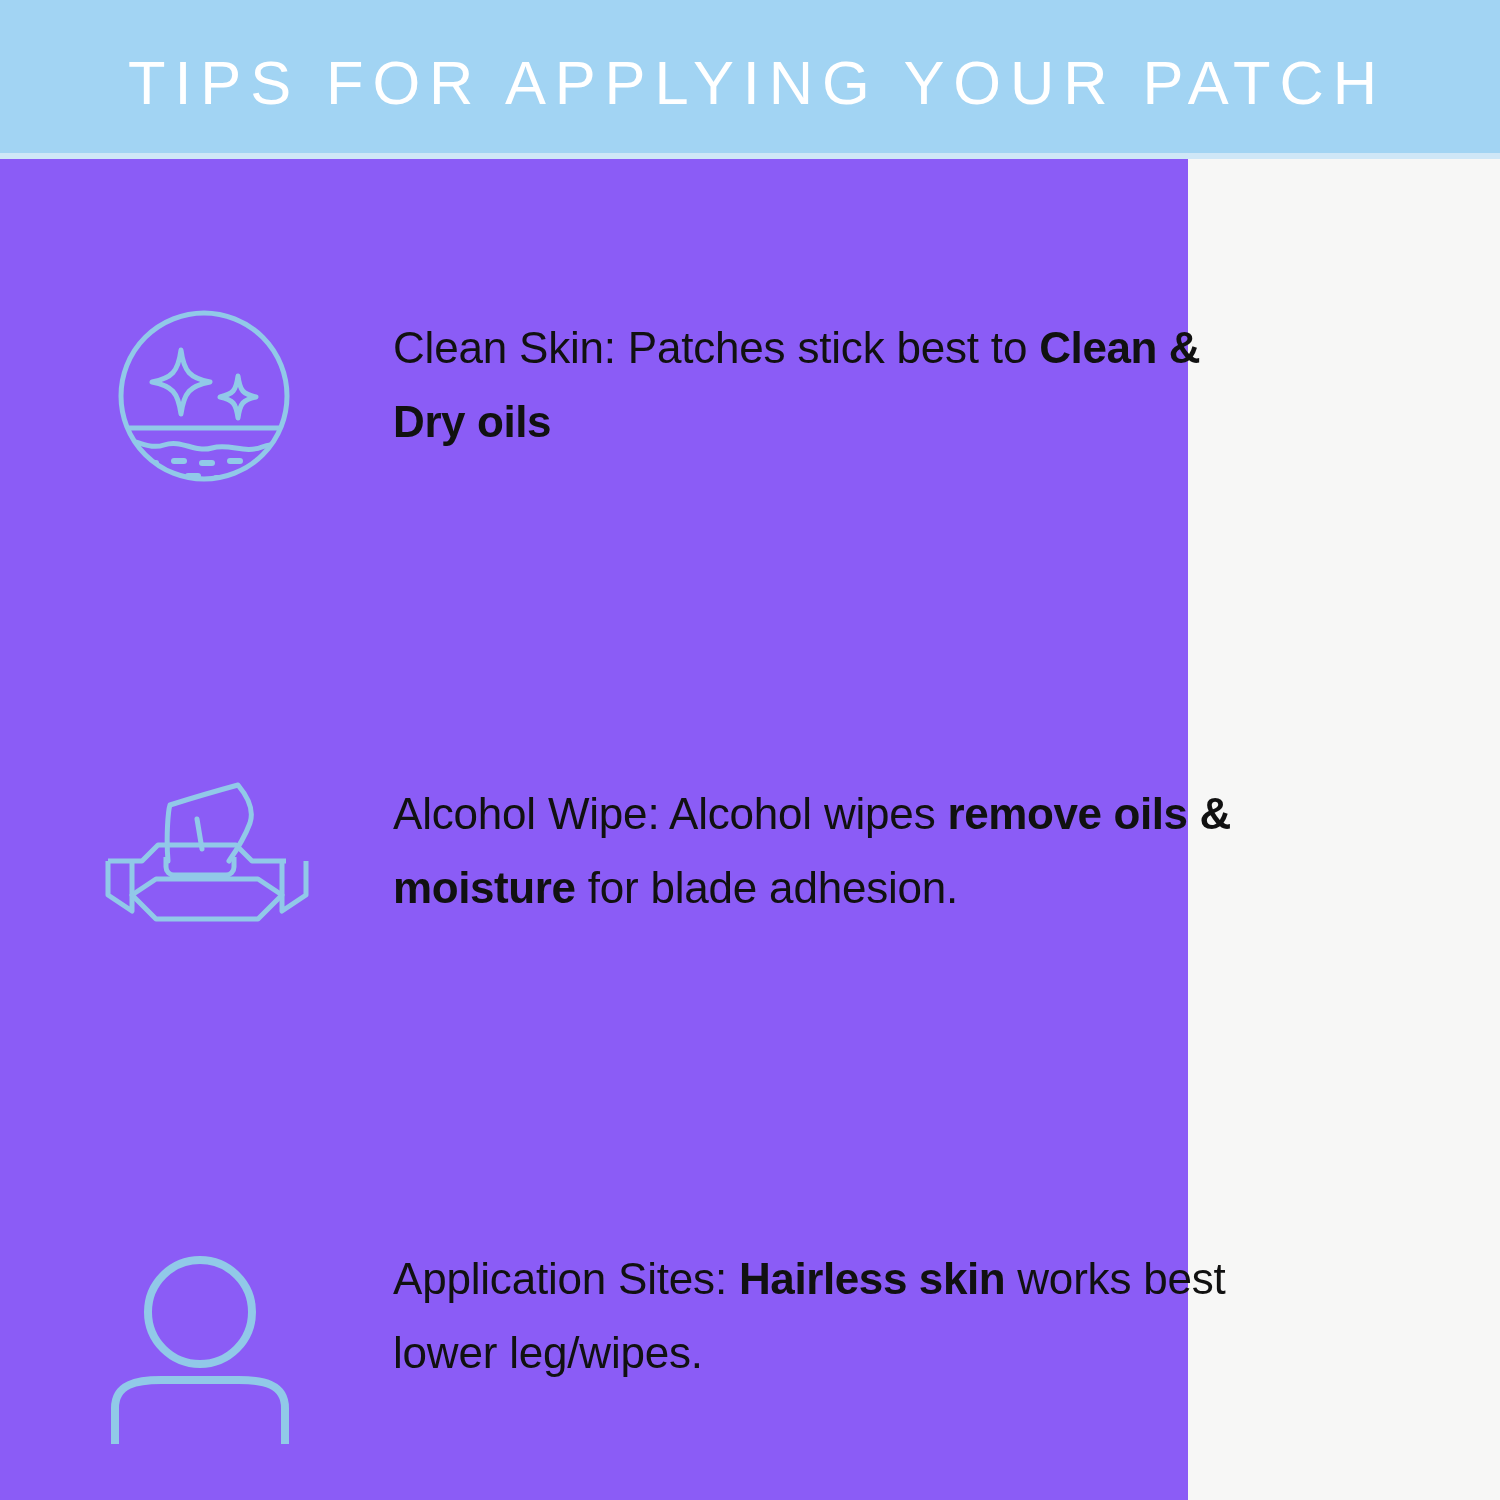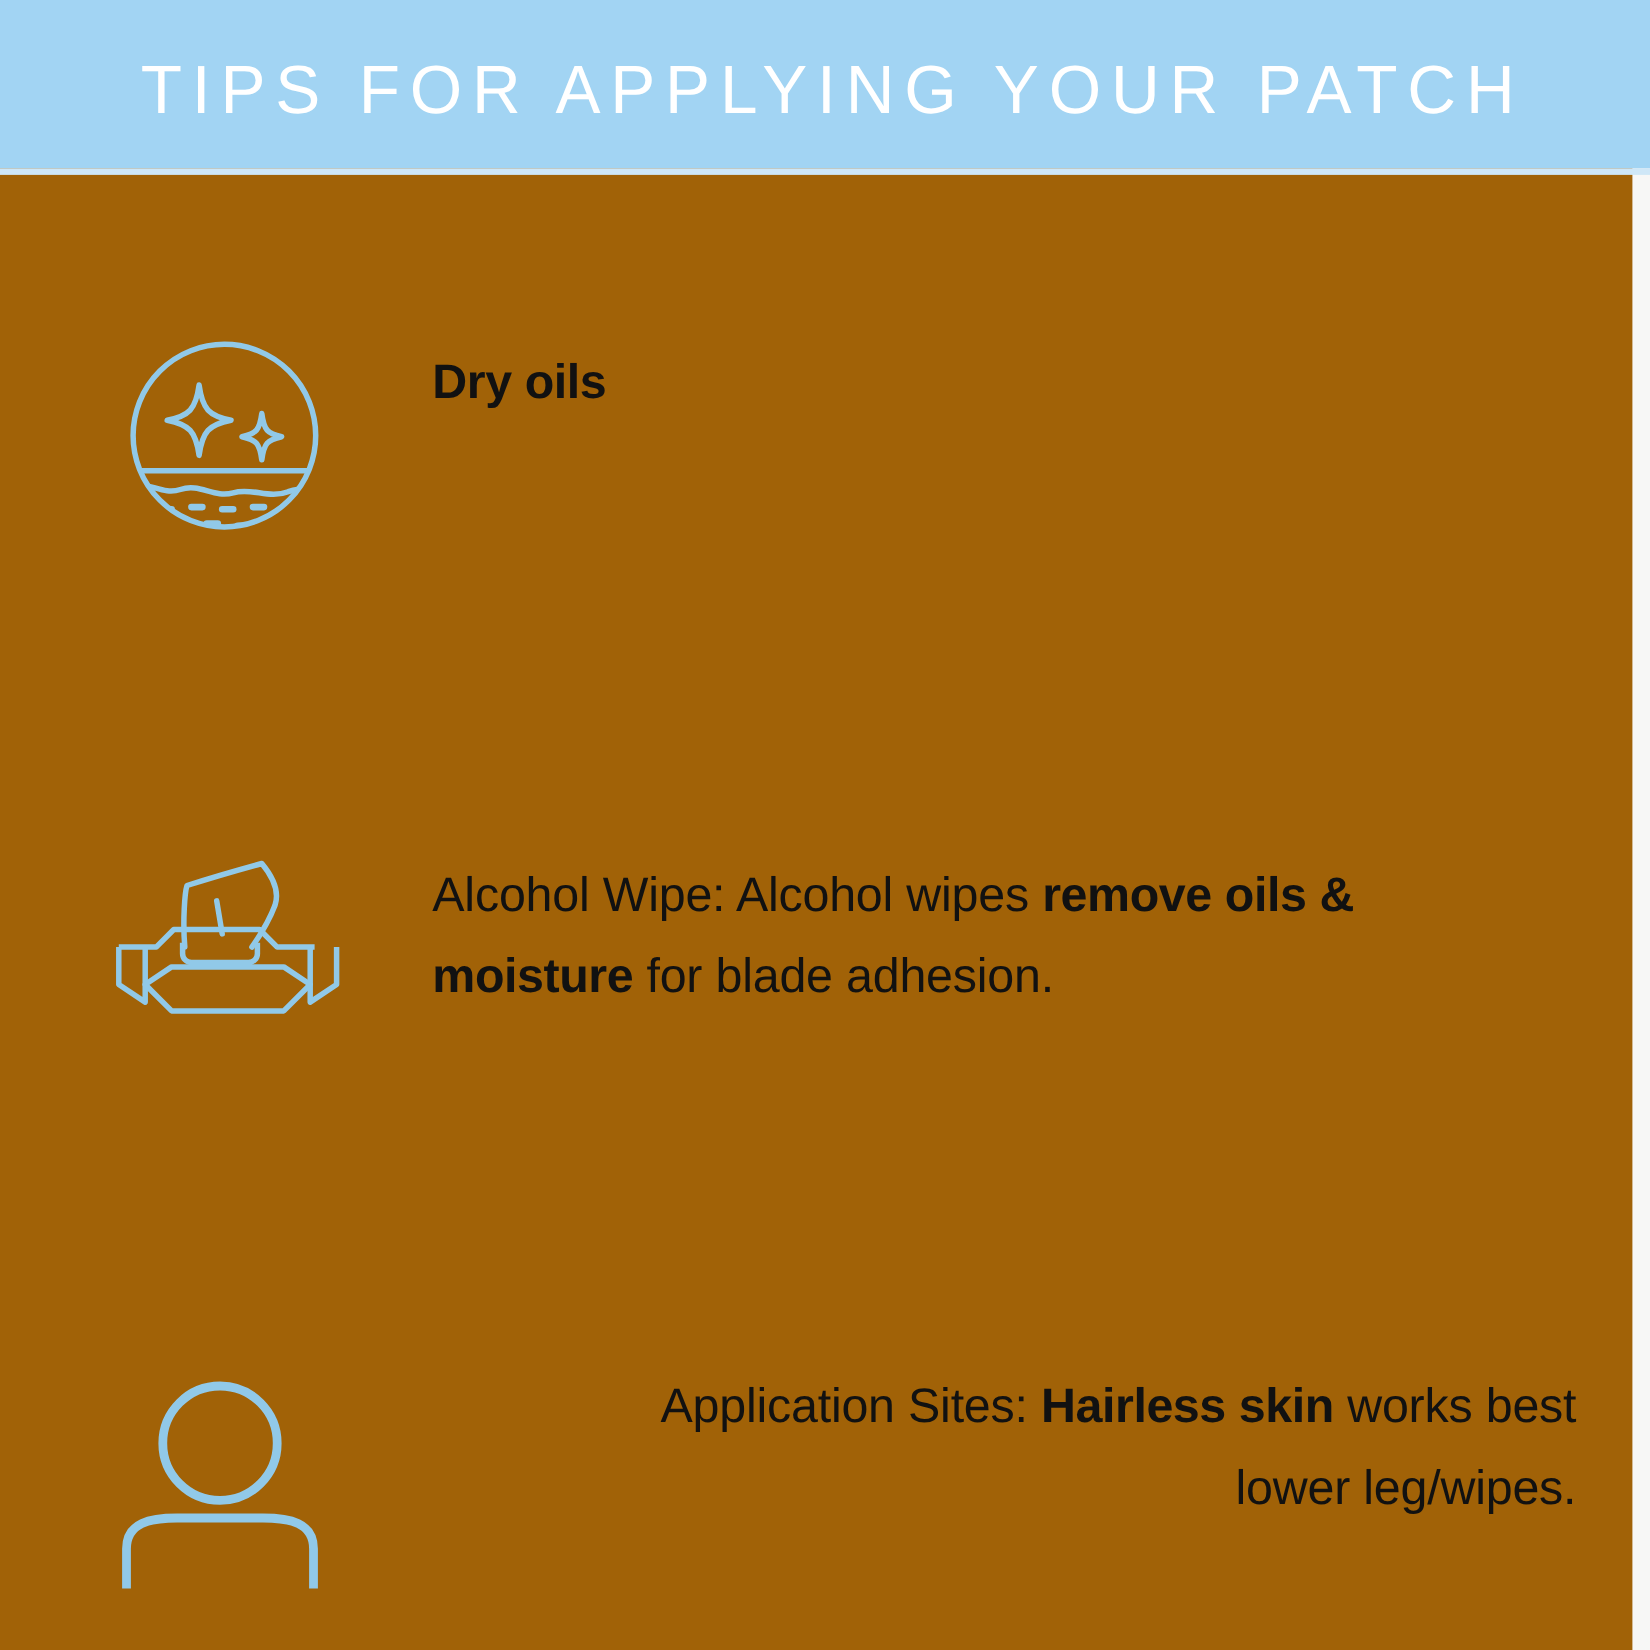--- a/index.html
+++ b/index.html
@@ -9,23 +9,23 @@
   body {
     width: 1500px;
     height: 1500px;
     background: #f7f7f6;
     font-family: "Liberation Sans", sans-serif;
     overflow: hidden;
   }
 
   .page {
     position: relative;
-    width: 1484px;
+    width: 1188px;
     height: 1500px;
-    background: #a16207;
+    background: #8b5cf6;
   }
 
   
   .header {
     position: absolute;
     left: 0;
     top: 0;
     width: 1500px;
     height: 153px;
     background: #a2d4f3;
@@ -151,20 +151,21 @@
               <line x1="131" y1="172" x2="141" y2="172"></line>
               <line x1="34" y1="187" x2="44" y2="187"></line>
               <line x1="62" y1="186" x2="72" y2="186"></line>
               <line x1="90" y1="188" x2="100" y2="188"></line>
               <line x1="118" y1="186" x2="128" y2="186"></line>
             </g>
           </g>
         </svg>
       </div>
       <div class="row-text" style="color: rgb(17, 17, 17);">
+          <div><span>Clean Skin: Patches stick best to </span><b>Clean &amp;</b></div>
           <div><b>Dry oils</b></div>
         </div>
     </div>
 
     <div class="row" id="row-alcohol-wipe">
       <div class="row-icon">
         <svg width="222" height="150" viewBox="0 0 222 150">
 
           <path d="M72 84 C70 60 72 34 74 28 C96 21 120 14 142 8 C152 20 158 34 154 46 C148 62 140 74 133 84" fill="none" stroke="#91c9e8" stroke-width="5" stroke-linejoin="round" stroke-linecap="round"></path>
           <line x1="101" y1="42" x2="106" y2="72" stroke="#91c9e8" stroke-width="5" stroke-linecap="round"></line>
@@ -186,21 +187,21 @@
         </div>
     </div>
 
     <div class="row" id="row-application-sites">
       <div class="row-icon">
         <svg width="190" height="190" viewBox="0 0 190 190">
           <circle cx="95" cy="58" r="52" fill="none" stroke="#91c9e8" stroke-width="8"></circle>
           <path d="M10 190 v-36 C10 130 32 126 56 126 h78 C158 126 180 130 180 154 v36" fill="none" stroke="#91c9e8" stroke-width="8" stroke-linecap="round"></path>
         </svg>
       </div>
-      <div class="row-text" style="color: rgb(17, 17, 17); text-align: right;">
+      <div class="row-text" style="color: rgb(17, 17, 17);">
           <div><span>Application Sites:  </span><b>Hairless skin</b><span> works best</span></div>
           <div><span>lower leg/wipes.</span></div>
         </div>
     </div>
 
     <div class="row" id="row-press-firmly">
       
       
     </div>
 

